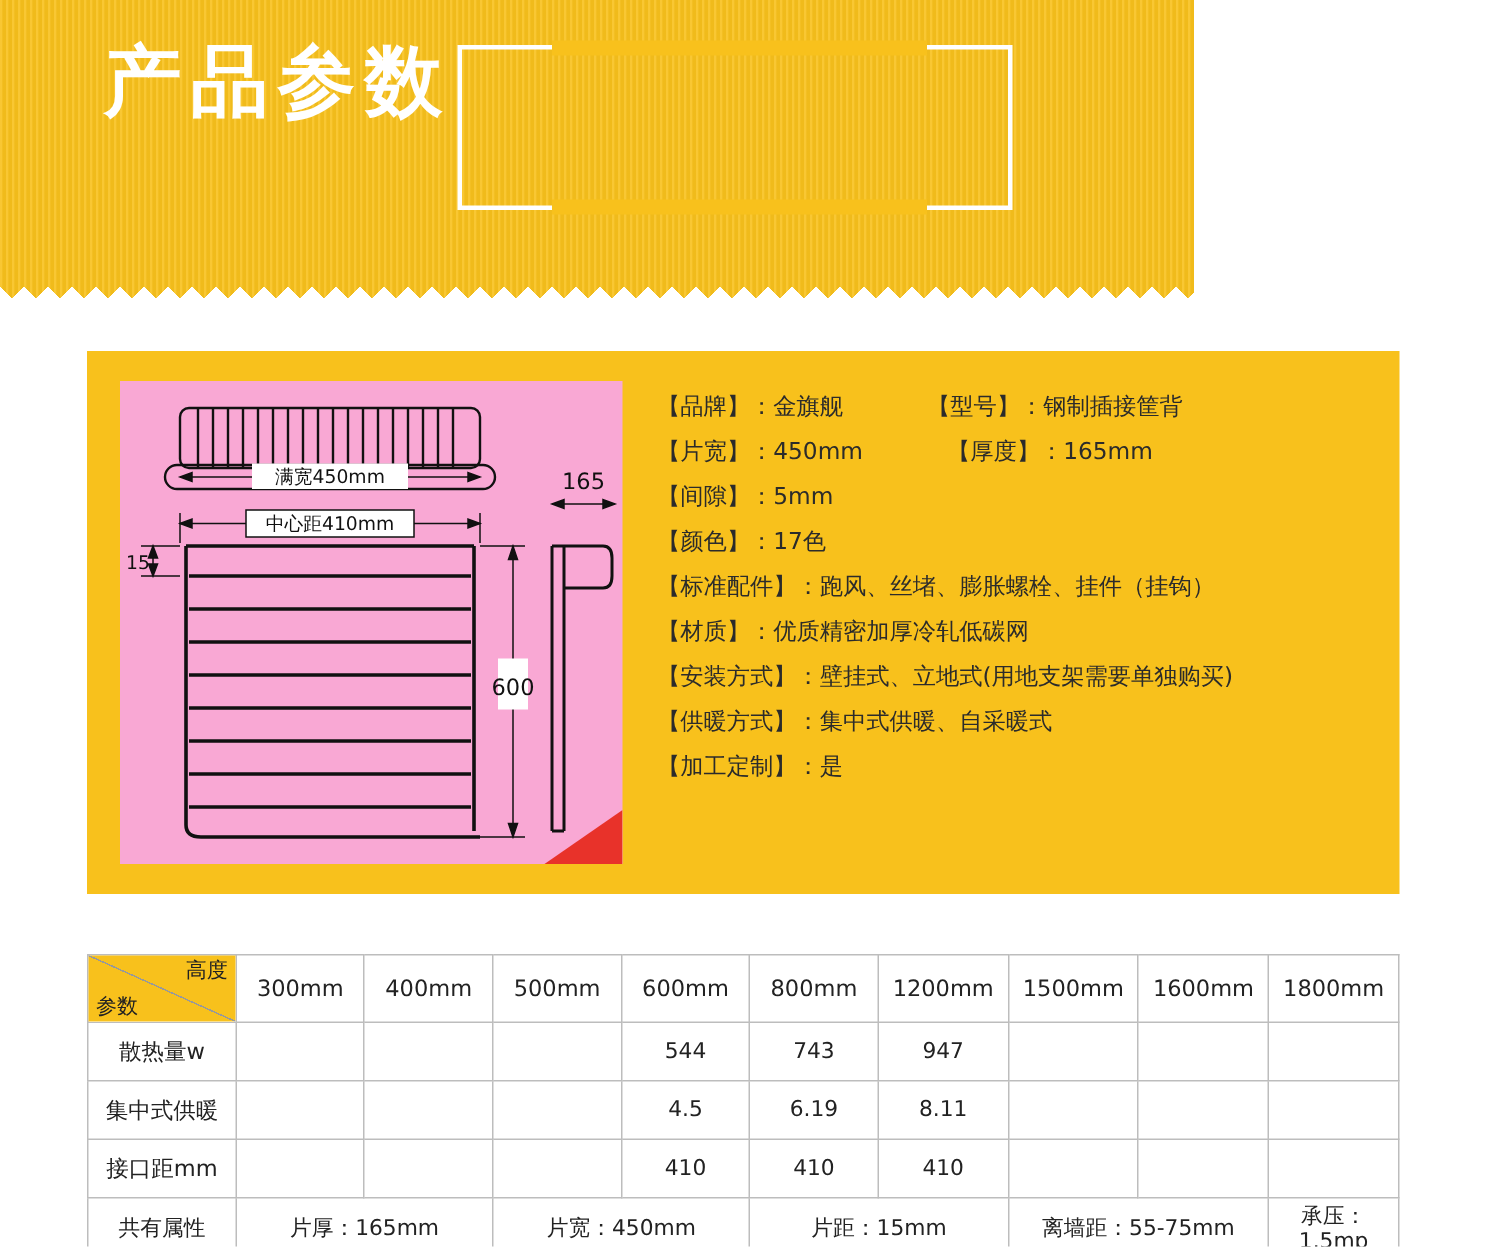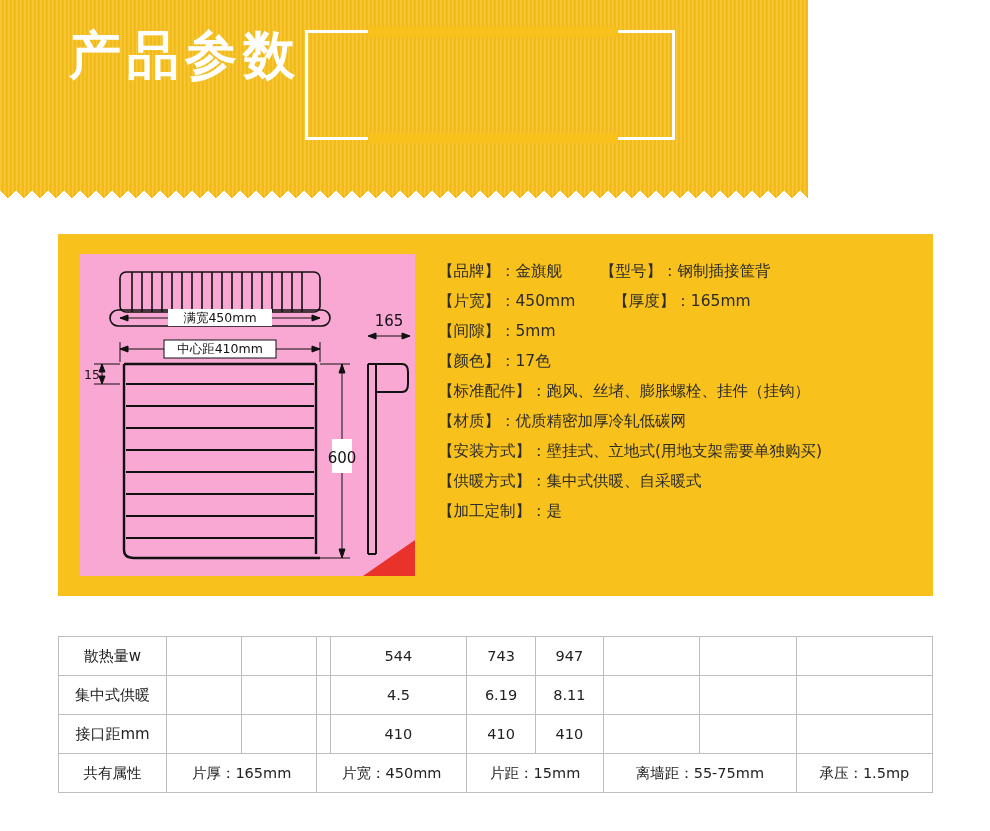--- a/index.html
+++ b/index.html
@@ -14,21 +14,20 @@
   .banner{
     position:absolute;left:0;top:0;width:796px;height:200px;
     background:
       repeating-linear-gradient(90deg,
         rgba(255,255,255,0.10) 0px,
         rgba(255,255,255,0.10) 1px,
         rgba(0,0,0,0.03) 2px,
         rgba(0,0,0,0.03) 4px),
       #f8c11c;
     overflow:hidden;
-    padding-left:12px;
   }
   .banner-title-box{
     position:absolute;left:305px;top:30px;width:370px;height:110px;
     border:3px solid #ffffff;
     box-sizing:border-box;
   }
   
   .banner-title-box:before{
     content:"";position:absolute;left:60px;top:-6px;width:250px;height:10px;
     background:#f8c11c;
@@ -77,21 +76,21 @@
     position:absolute;left:380px;top:22px;width:480px;
     color:#2b2b2b;
     font-size:15.5px;
     font-family:"DejaVu Sans","Liberation Sans",sans-serif;
   }
   .spec-row{
     height:30px;line-height:30px;white-space:nowrap;
   }
   .spec-row .k{font-weight:normal;}
   .spec-row .v{font-weight:normal;}
-  .spec-row .k2{margin-left:38px;}
+  .spec-row .k2{margin-left:56px;}
 
   
   .tbl-wrap{
     position:absolute;left:58px;top:636px;width:875px;
   }
   table.spec-table{
     border-collapse:collapse;
     width:875px;
     font-family:"DejaVu Sans","Liberation Sans",sans-serif;
     font-size:14.5px;
@@ -251,20 +250,37 @@
     </div>
     <div class="spec-row">
       <span class="k">【加工定制】：</span><span class="v">是</span>
     </div>
   </div>
 </div>
 
 <div class="tbl-wrap">
   <table class="spec-table">
     <tbody>
+        <tr>
+      <td class="hdr-corner">
+        <div class="corner-inner">
+          <span class="corner-top">高度</span>
+          <span class="corner-bot">参数</span>
+        </div>
+      </td>
+      <td class="hdr">300mm</td>
+      <td class="hdr">400mm</td>
+      <td class="hdr">500mm</td>
+      <td class="hdr">600mm</td>
+      <td class="hdr">800mm</td>
+      <td class="hdr">1200mm</td>
+      <td class="hdr">1500mm</td>
+      <td class="hdr">1600mm</td>
+      <td class="hdr">1800mm</td>
+    </tr>
 
     <tr>
       <td class="rowlbl dashed-b">散热量w</td>
       <td class="dashed-b"></td>
       <td class="dashed-b"></td>
       <td class="dashed-b"></td>
       <td class="dashed-b">544</td>
       <td class="dashed-b">743</td>
       <td class="dashed-b">947</td>
       <td class="dashed-b"></td>

